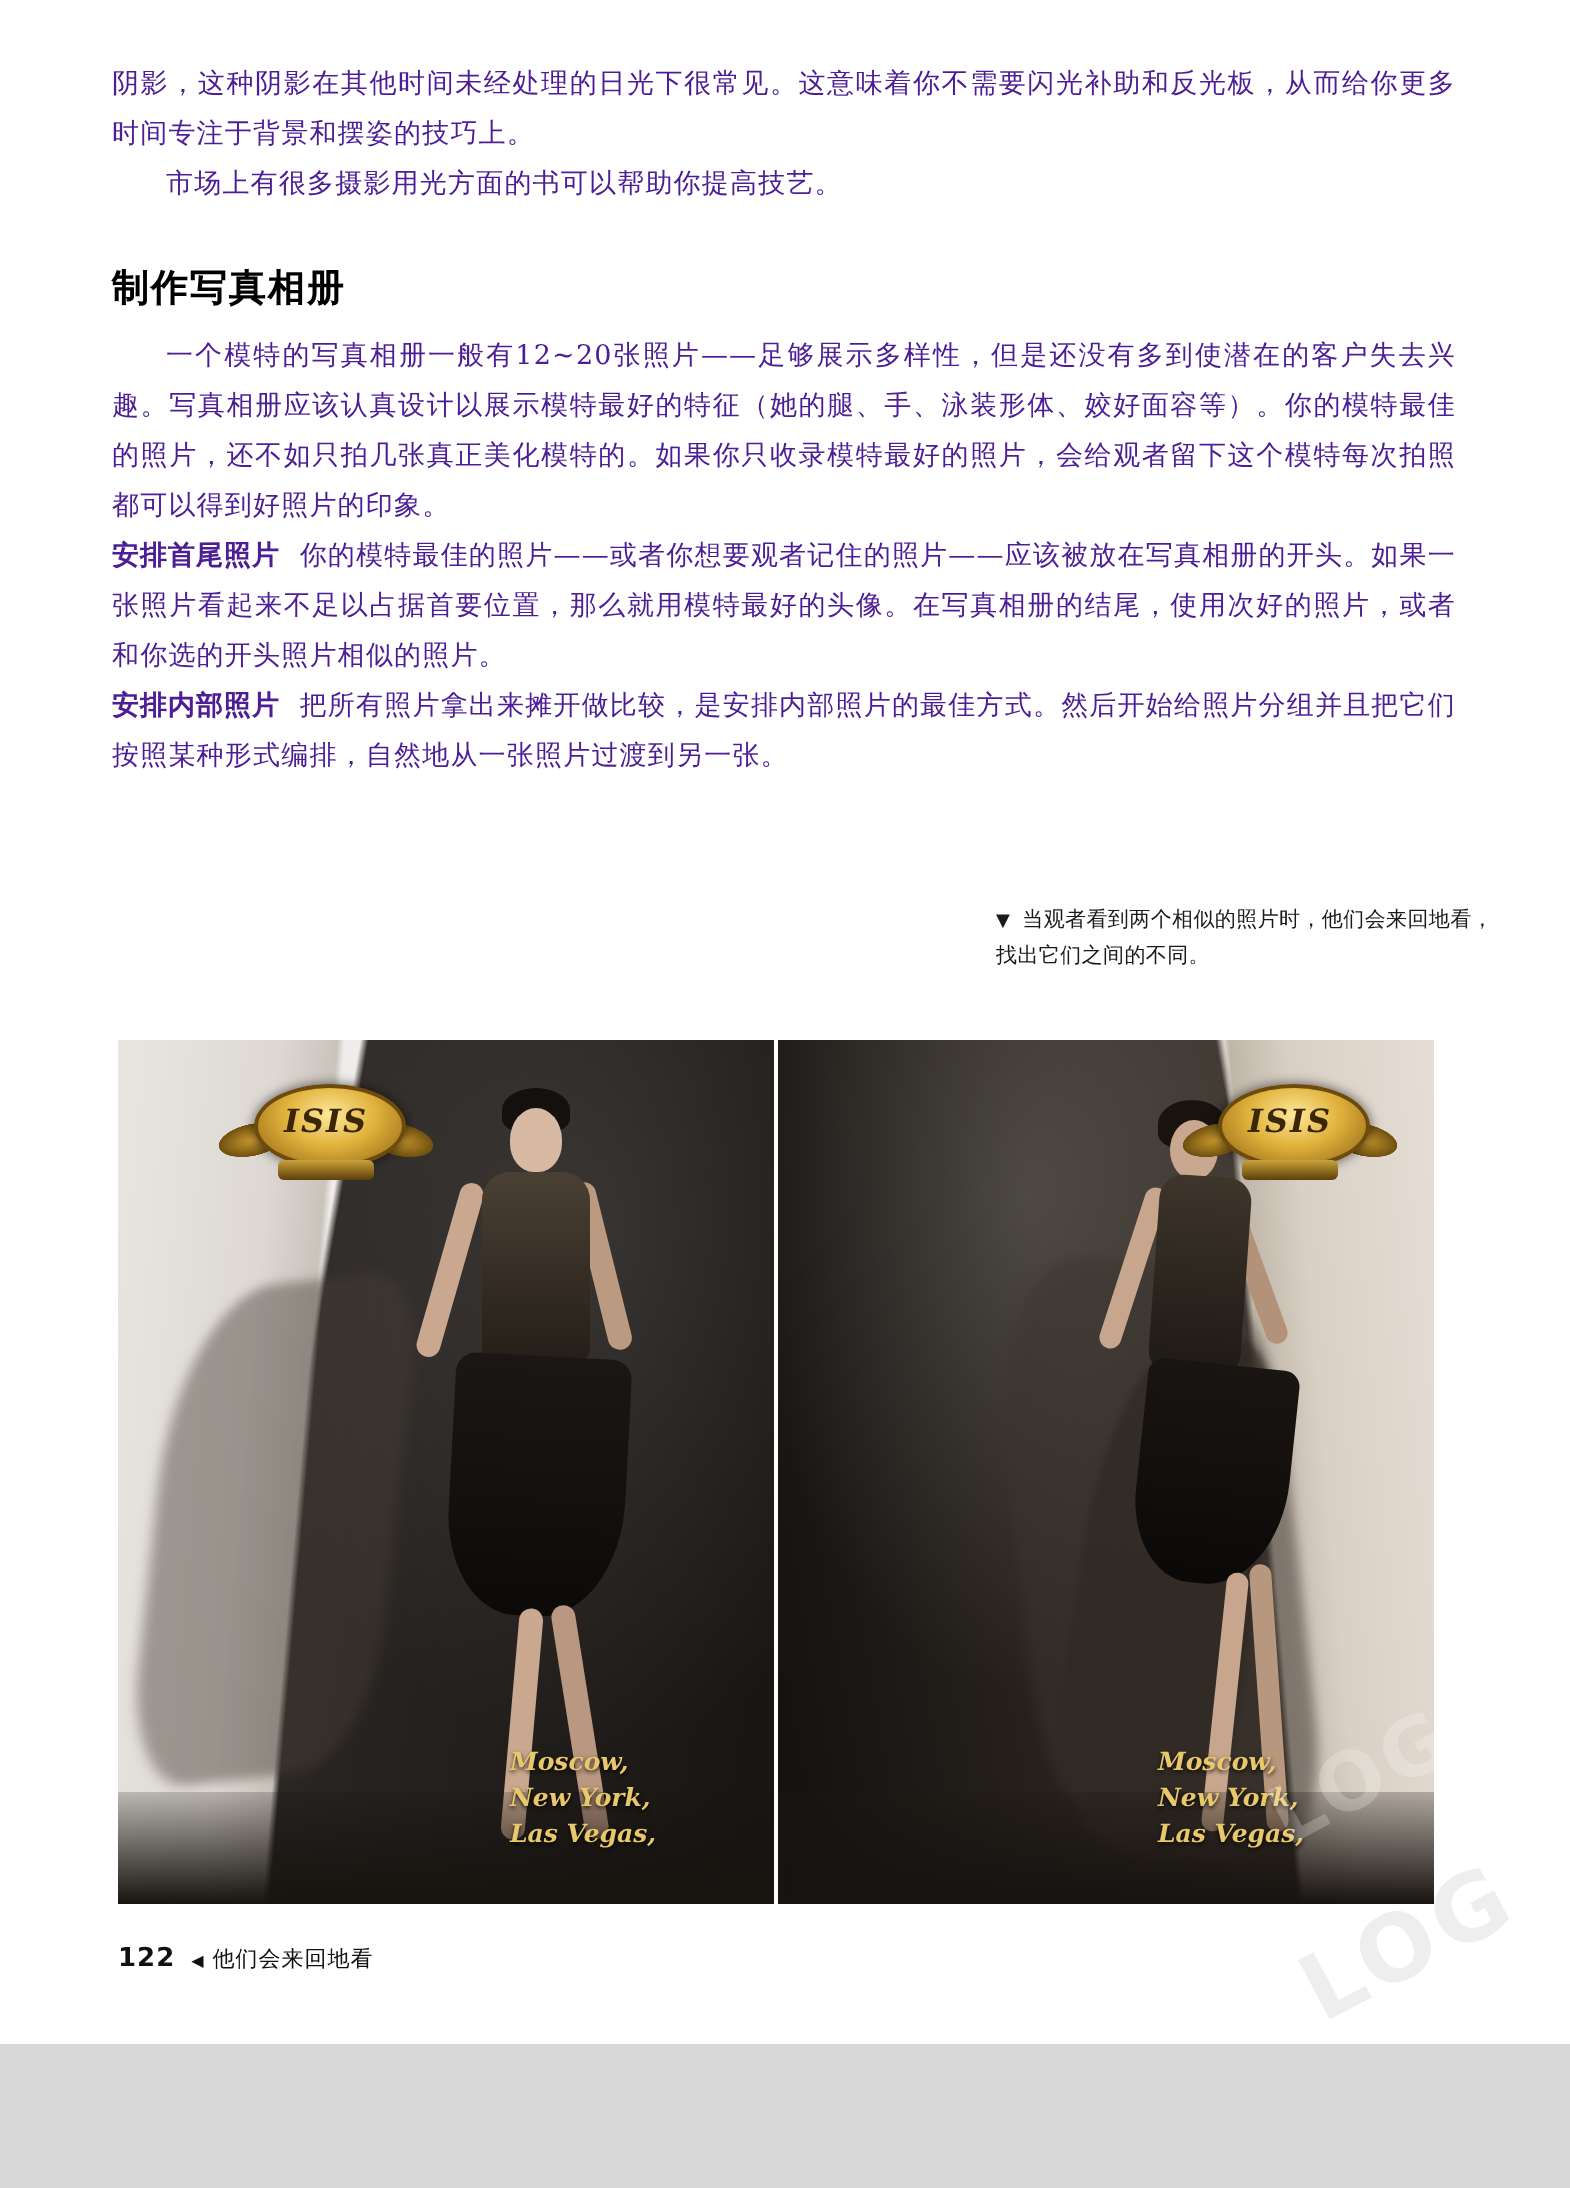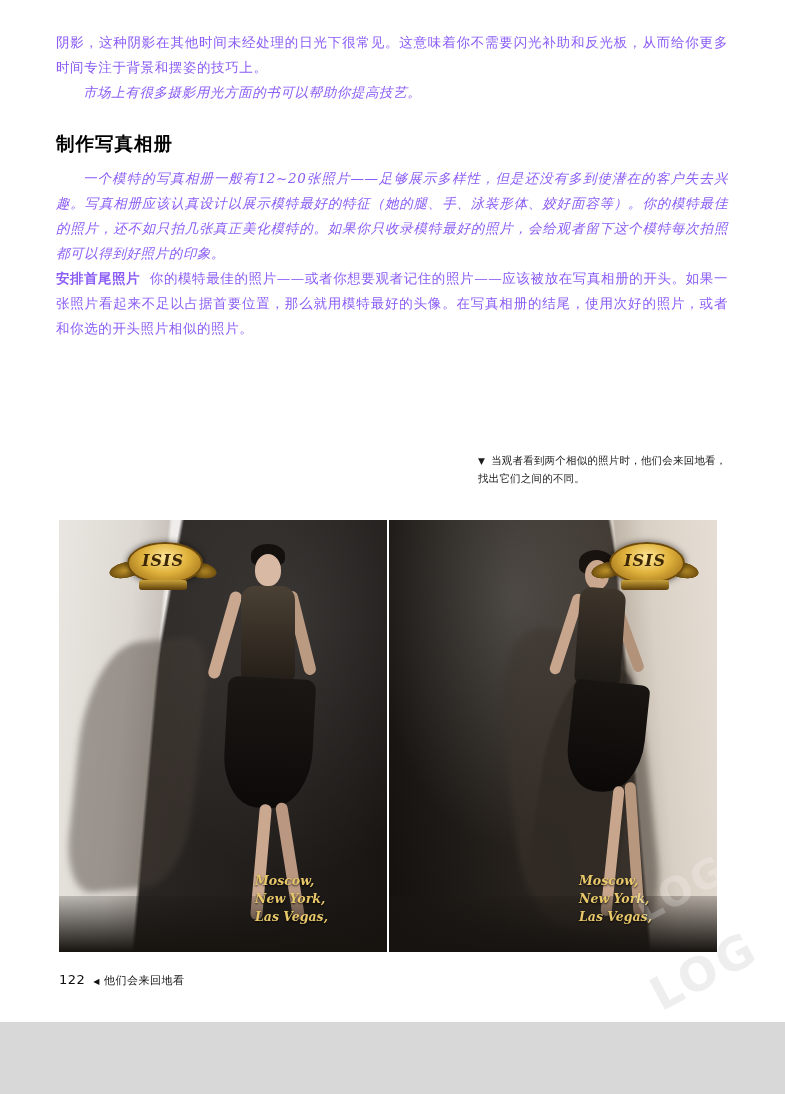--- a/index.html
+++ b/index.html
@@ -43,47 +43,46 @@
     top: 30px;
     width: 672px;
   }
 
   
   p.body {
     margin: 0;
     font-family: "DejaVu Serif", serif;
     font-size: 13.5px;
     line-height: 25px;
-    color: #8b5cf6;
+    color: #4c1d95;
     text-align: justify;
     letter-spacing: 0.6px;
   }
   p.indent {
     text-indent: 2em;
-    font-style: italic;
   }
   h2.section {
     margin: 26px 0 10px 0;
     font-family: "DejaVu Sans", sans-serif;
     font-size: 18.5px;
     font-weight: bold;
     color: #000;
     letter-spacing: 1px;
   }
   .lead {
     font-family: "DejaVu Sans", sans-serif;
     font-weight: bold;
     font-size: 13.5px;
     letter-spacing: 0.5px;
   }
 
   
   .caption {
     position: absolute;
-    left: 478px;
+    left: 498px;
     top: 452px;
     width: 252px;
     font-family: "DejaVu Sans", sans-serif;
     font-size: 10.5px;
     line-height: 17px;
     color: #1a1a1a;
     letter-spacing: 0.2px;
   }
   .caption .tri {
     font-size: 9px;
@@ -356,21 +355,21 @@
   .footer {
     position: absolute;
     left: 59px;
     top: 972px;
     font-family: "DejaVu Sans", sans-serif;
     font-size: 11px;
     color: #111;
     letter-spacing: 0.5px;
   }
   .footer .num {
-    font-weight: normal;
+    font-weight: bold;
     font-size: 13px;
     margin-right: 4px;
     text-align: right;
   }
   .footer .tri {
     font-size: 8px;
     margin: 0 4px;
   }
 </style>
 </head>
@@ -382,20 +381,21 @@
 
     <p class="body">阴影，这种阴影在其他时间未经处理的日光下很常见。这意味着你不需要闪光补助和反光板，从而给你更多时间专注于背景和摆姿的技巧上。</p>
     <p class="body indent">市场上有很多摄影用光方面的书可以帮助你提高技艺。</p>
 
     <h2 class="section">制作写真相册</h2>
 
     <p class="body indent">一个模特的写真相册一般有12~20张照片——足够展示多样性，但是还没有多到使潜在的客户失去兴趣。写真相册应该认真设计以展示模特最好的特征（她的腿、手、泳装形体、姣好面容等）。你的模特最佳的照片，还不如只拍几张真正美化模特的。如果你只收录模特最好的照片，会给观者留下这个模特每次拍照都可以得到好照片的印象。</p>
 
     <p class="body"><span class="lead">安排首尾照片</span>&nbsp;&nbsp;<span>你的模特最佳的照片——或者你想要观者记住的照片——应该被放在写真相册的开头。如果一张照片看起来不足以占据首要位置，那么就用模特最好的头像。在写真相册的结尾，使用次好的照片，或者和你选的开头照片相似的照片。</span></p>
 
+    <p class="body"><span class="lead">安排内部照片</span>&nbsp;&nbsp;<span>把所有照片拿出来摊开做比较，是安排内部照片的最佳方式。然后开始给照片分组并且把它们按照某种形式编排，自然地从一张照片过渡到另一张。</span></p>
 
 
   </div>
 
   <div class="caption">
     <span class="tri">▼</span><span>当观者看到两个相似的照片时，他们会来回地看，找出它们之间的不同。</span>
   </div>
 
   <div class="photos">
 

